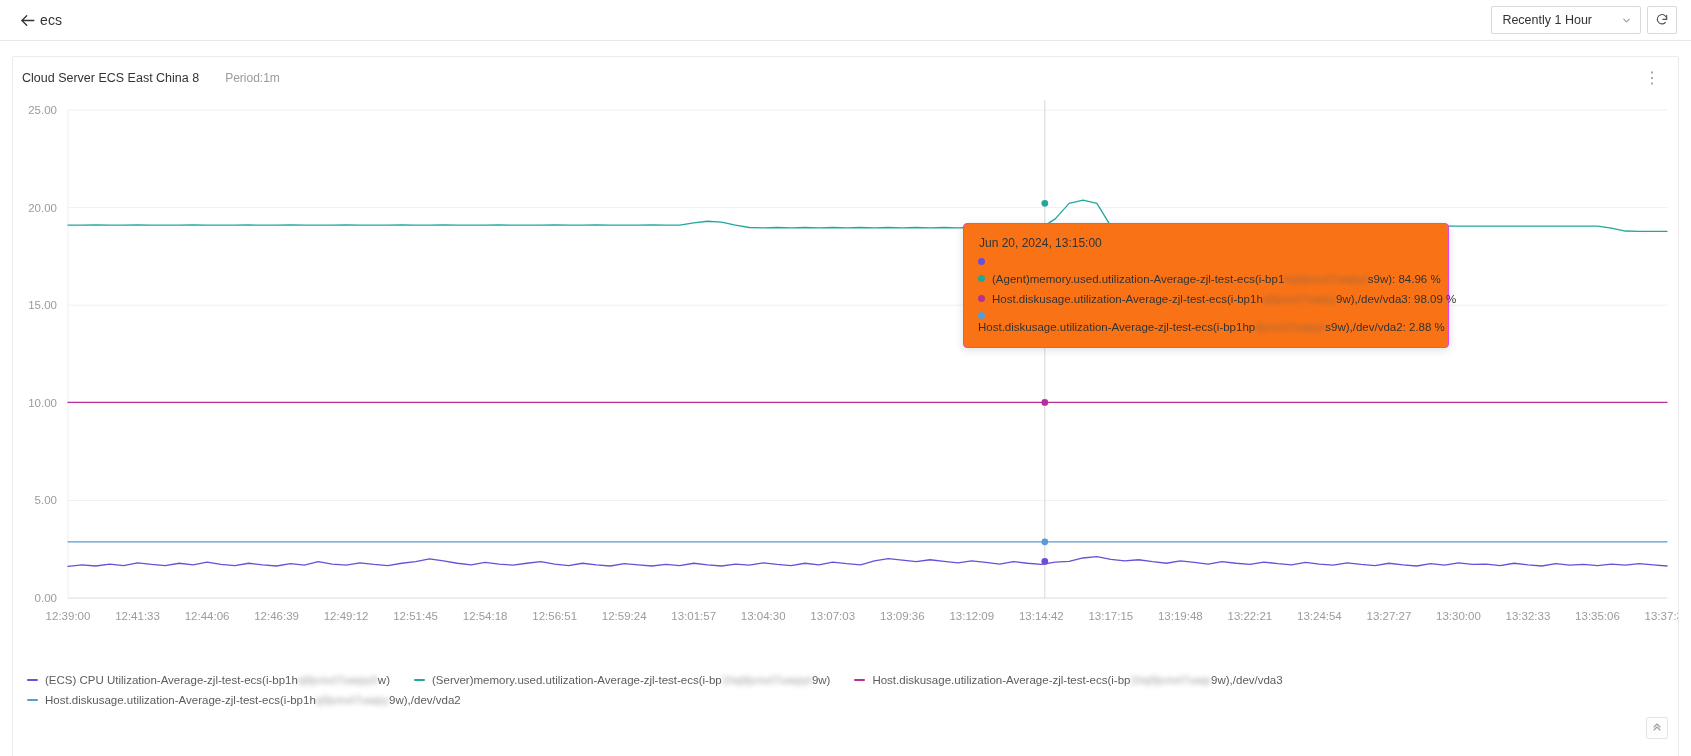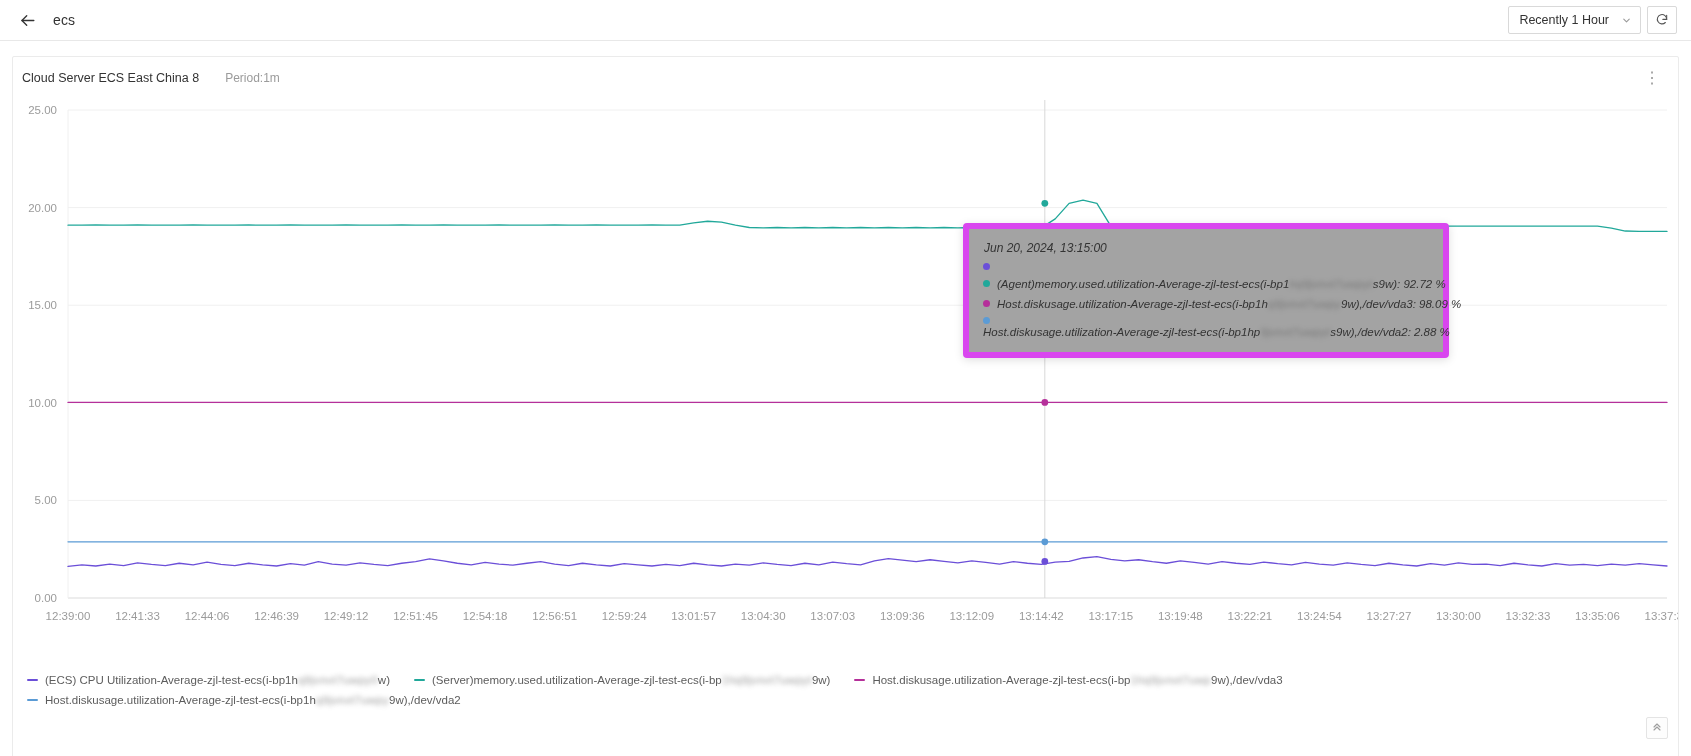--- a/index.html
+++ b/index.html
@@ -25,41 +25,40 @@
   }
   .back-btn {
     width: 26px; height: 26px;
     display: flex; align-items: center; justify-content: center;
     cursor: pointer;
     color: #333;
   }
   .page-title {
     font-size: 14px;
     color: #333333;
-    margin-left: 13px;
     letter-spacing: .1px;
   }
   .topbar-right {
     margin-left: auto;
     display: flex;
     align-items: center;
   }
   .time-select {
     height: 28px;
     min-width: 118px;
     border: 1px solid #d9d9d9;
     border-radius: 2px;
     background: #fff;
     display: flex;
     align-items: center;
     padding: 0 8px 0 10px;
     font-size: 12.5px;
     color: #333;
     cursor: pointer;
-    gap: 12px;
+    gap: 29px;
     white-space: nowrap;
     text-align: right;
   }
   .time-select .chev {
     margin-left: auto;
     color: #9a9a9a;
     display: flex;
     align-items: center;
   }
   .refresh-btn {
@@ -129,29 +128,28 @@
     text-anchor: middle;
     font-family: "Liberation Sans", sans-serif;
   }
 
   
   .tooltip {
     position: absolute;
     left: 950px;
     top: 125px;
     width: 486px;
-    background: #a3a3a3;
-    border: 6px solid #d946ef;
+    background: #f97316;
+    border: 1px solid #d946ef;
     border-radius: 4px;
     box-shadow: 0 2px 10px rgba(0,0,0,.13);
     padding: 12px 14px 13px 14px;
     font-size: 11.5px;
     color: #333;
     z-index: 5;
-    font-style: italic;
   }
   .tt-time {
     font-size: 12px;
     color: #333;
     margin-bottom: 9px;
     padding-left: 1px;
   }
   .tt-row {
     display: flex;
     align-items: baseline;
@@ -308,21 +306,21 @@
       </svg>
 
     <div class="tooltip">
       <div class="tt-time">Jun 20, 2024, 13:15:00</div>
       <div id="tt-rows">
           <div class="tt-row">
             <span class="tt-dot" style="background: rgb(107, 79, 216);"></span>
           </div>
           <div class="tt-row">
             <span class="tt-dot" style="background: rgb(33, 168, 154);"></span>
-            <span class="tt-text"><span>(Agent)memory.used.utilization-Average-zjl-test-ecs(i-bp1</span><span class="blur">hq9jvnvt7uwpyt</span><span>s9w): 92.72 %</span></span>
+            <span class="tt-text"><span>(Agent)memory.used.utilization-Average-zjl-test-ecs(i-bp1</span><span class="blur">hq9jvnvt7uwpyt</span><span>s9w): 84.96 %</span></span>
           </div>
           <div class="tt-row">
             <span class="tt-dot" style="background: rgb(181, 48, 154);"></span>
             <span class="tt-text"><span>Host.diskusage.utilization-Average-zjl-test-ecs(i-bp1h</span><span class="blur">q9jvnvt7uwpy</span><span>9w),/dev/vda3: 98.09 %</span></span>
           </div>
           <div class="tt-row">
             <span class="tt-dot" style="background: rgb(91, 155, 213);"></span>
             <span class="tt-text"><span>Host.diskusage.utilization-Average-zjl-test-ecs(i-bp1hp</span><span class="blur">9jvnvt7uwpyt</span><span>s9w),/dev/vda2: 2.88 %</span></span>
           </div>
         </div>

